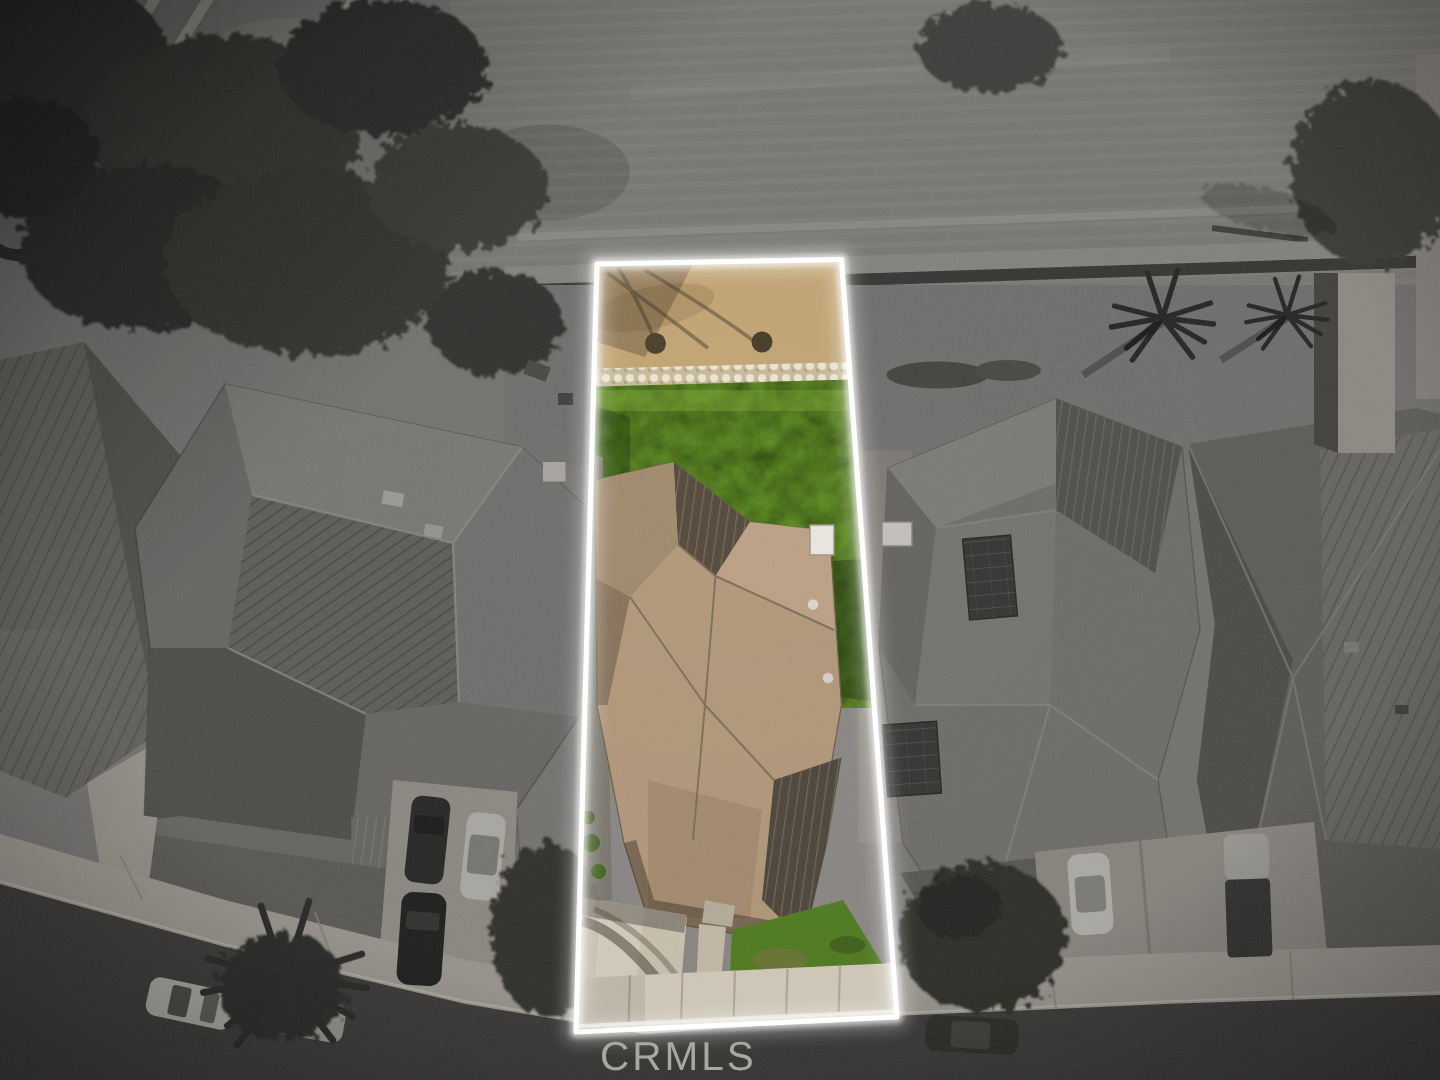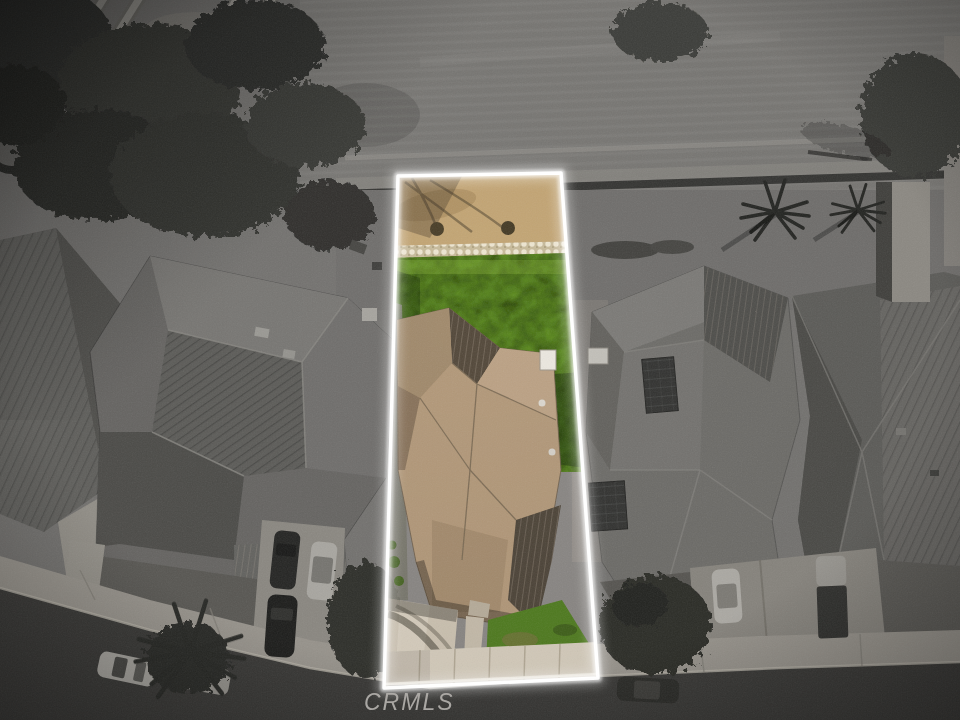--- a/index.html
+++ b/index.html
@@ -1,21 +1,21 @@
 <!DOCTYPE html>
 <html style="--outline: #ffffff; --lawn: #5c8a22; --lawn_front: #507c20; --dirt: #c4a675; --roof_tan: #b3997a; --roof_tan_dark: #53483a; --concrete: #cdc3b2; --sidewalk: #d6cdbd; --asphalt: #454340; --field: #8b8885; --watermark: #b3b0ac;"><head>
 <meta charset="utf-8">
 <style>
   html,body{margin:0;padding:0;background:#222;}
   .stage{position:relative;width:960px;height:720px;overflow:hidden;background:#8b8885;
          font-family:"Liberation Sans",sans-serif;}
   .stage svg{display:block;width:960px;height:720px;}
-  .watermark{position:absolute;left:364px;top:689px;font-size:23px;font-weight:400;
+  .watermark{position:absolute;left:400px;top:689px;font-size:27px;font-weight:400;
              letter-spacing:2px;color:var(--watermark,#b3b0ac);opacity:.92;
-             font-family:"Liberation Sans",sans-serif;font-style:italic;}
+             font-family:"Liberation Sans",sans-serif;}
 </style>
 </head>
 <body>
 
 <div class="stage">
 <svg viewBox="0 0 960 720" xmlns="http://www.w3.org/2000/svg">
 <defs>
   <pattern id="ribs" width="7" height="7" patternUnits="userSpaceOnUse" patternTransform="rotate(55)">
     <line x1="0" y1="0" x2="0" y2="7" stroke="rgba(0,0,0,0.20)" stroke-width="2.4"></line>
   </pattern>

